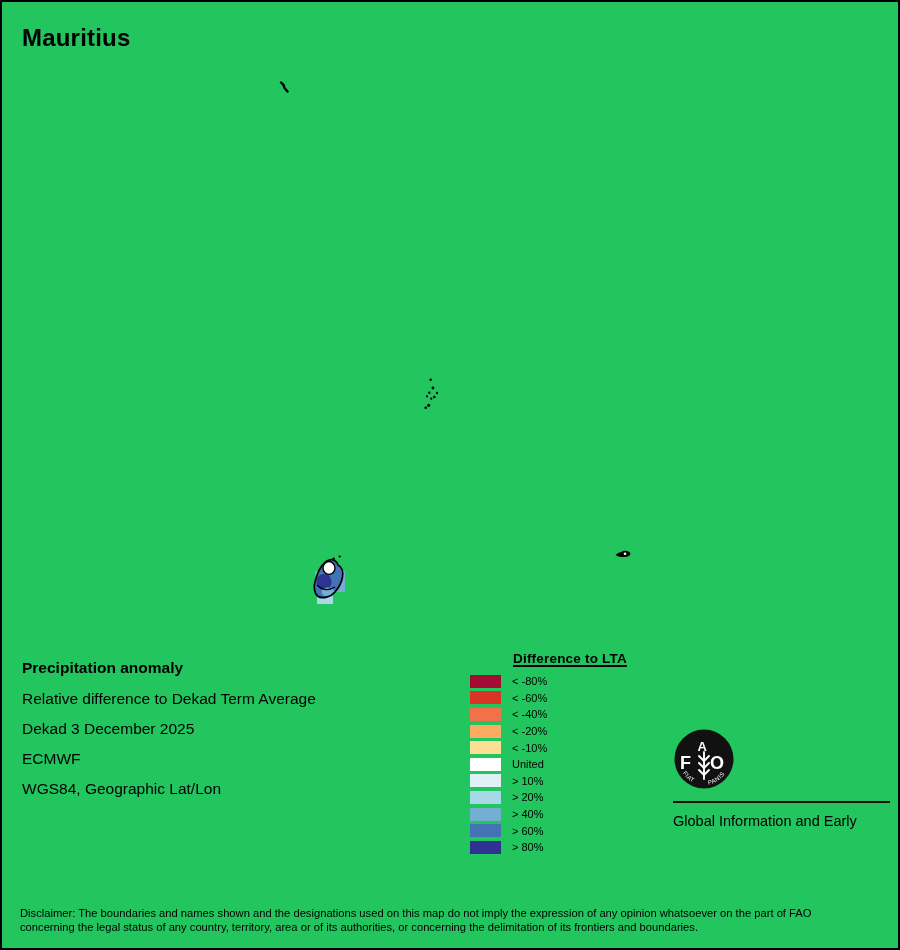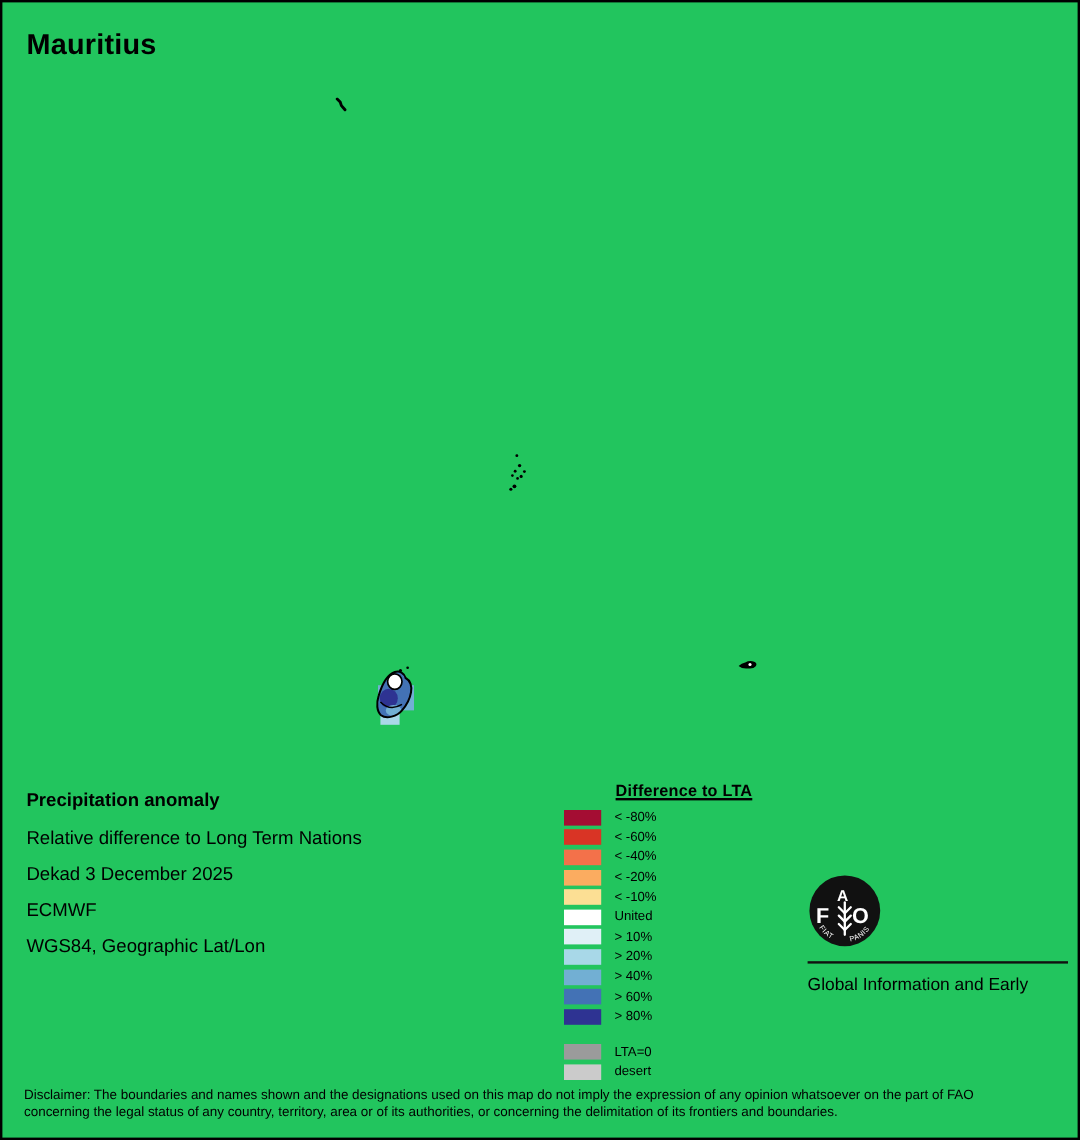--- a/index.html
+++ b/index.html
@@ -85,21 +85,21 @@
     </svg>
 
     <svg class="island" style="left:611px;top:544px" width="20" height="14">
       <path d="M2.5,9 Q5,6.5 8,6 Q12,4 15.5,5.5 Q18.2,6.6 17,9 Q15,11.5 10.5,11 Q5.5,11.6 2.5,9 Z" fill="#000"></path>
       <circle cx="12" cy="7.8" r="1.3" fill="#fff"></circle>
     </svg>
   </div>
 
   <div class="info-block">
     <div class="abs info-heading" style="top:657px">Precipitation anomaly</div>
-    <div class="abs" style="top:688px">Relative difference to Long Term Nations</div>
+    <div class="abs" style="top:688px">Relative difference to Dekad Term Average</div>
     <div class="abs" style="top:718px">Dekad 3 December 2025</div>
     <div class="abs" style="top:748px">ECMWF</div>
     <div class="abs" style="top:778px">WGS84, Geographic Lat/Lon</div>
   </div>
 
   <div class="abs legend">
     <div class="legend-title">Difference to LTA</div>
     <div>
         <div class="legend-row">
           <span class="legend-swatch" style="background: rgb(164, 13, 51);"></span>
@@ -139,30 +139,20 @@
         </div>
         <div class="legend-row">
           <span class="legend-swatch" style="background: rgb(67, 114, 181);"></span>
           <span class="legend-label">&gt; 60%</span>
         </div>
         <div class="legend-row">
           <span class="legend-swatch" style="background: rgb(46, 51, 146);"></span>
           <span class="legend-label">&gt; 80%</span>
         </div>
       </div>
-    <div class="legend-special">
-        <div class="legend-row">
-          <span class="legend-swatch" style="background: rgb(155, 155, 155);"></span>
-          <span class="legend-label">LTA=0</span>
-        </div>
-        <div class="legend-row">
-          <span class="legend-swatch" style="background: rgb(203, 203, 203);"></span>
-          <span class="legend-label">desert</span>
-        </div>
-      </div>
   </div>
 
   <svg class="abs fao-logo" width="62" height="62">
     <circle cx="31" cy="31" r="29.5" fill="#111"></circle>
     <g fill="#fff" font-family="Liberation Sans, sans-serif" font-weight="bold">
       <text x="7" y="41" font-size="18">F</text>
       <text x="24.5" y="23" font-size="13">A</text>
       <text x="37" y="41" font-size="18">O</text>
     </g>
     <g stroke="#fff" stroke-width="1.9" stroke-linecap="round">

